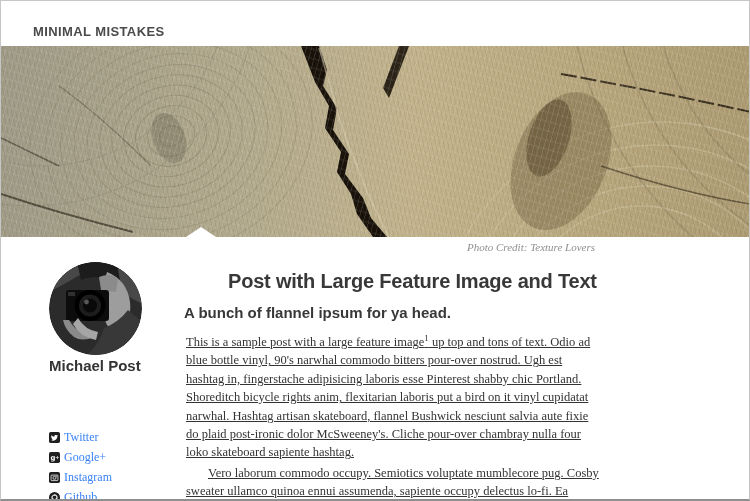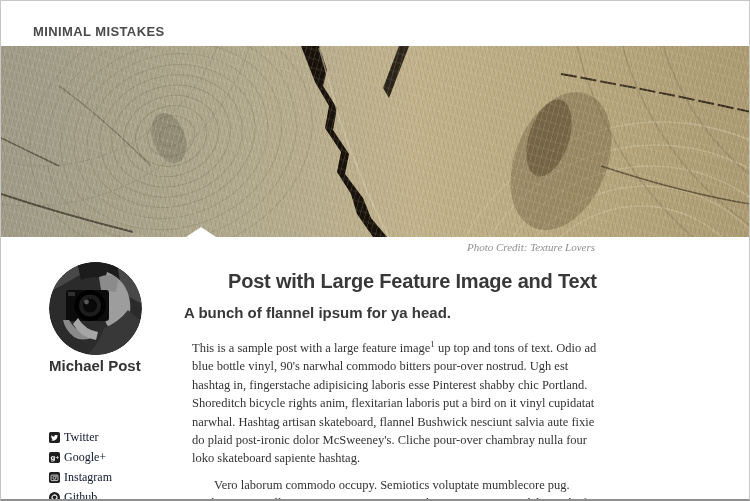--- a/index.html
+++ b/index.html
@@ -41,30 +41,30 @@
   
   .avatar { position:absolute; left:48px; top:261px; width:93px; height:93px; border-radius:50%; overflow:hidden; }
   .author-name { position:absolute; left:48px; top:356px; font-size:15px; font-weight:700; color:#343434; }
   .author-bio {
     position:absolute; left:48px; top:380px; width:126px;
     font-family:"Liberation Serif", serif; font-style:italic; font-size:11.5px;
     line-height:14px; color:#666;
   }
   .social { position:absolute; left:48px; top:429px; display:flex; flex-direction:column; gap:5px; }
   .social-row { display:flex; align-items:center; gap:4px; cursor:pointer; }
-  .social-row span { font-family:"Liberation Serif", serif; font-size:12px; color:#0f172a; }
+  .social-row span { font-family:"Liberation Serif", serif; font-size:12px; color:#3b82f6; }
   .social-row svg { display:block; }
   
   .post-title { position:absolute; left:183px; top:269px; font-size:20px; font-weight:700; color:#383838; letter-spacing:-.2px;margin-left:44px; }
   .post-subtitle { position:absolute; left:183px; top:303px; font-size:15px; font-weight:700; color:#383838; }
   .post-body {
     position:absolute; left:183px; top:330px; width:421px;
     font-family:"Liberation Serif", serif; font-size:12.5px; line-height:18.4px; color:#333;
   }
-  .post-body p { margin:8px; }
+  .post-body p { margin:2px;text-decoration:underline; }
   .post-body p.indent { text-indent:22px; }
   .post-body sup { font-size:9px; line-height:0; cursor:pointer; }
 </style>
 </head>
 <body>
 
 <div class="page">
 
   <div class="nav">
     <a class="nav-logo">MINIMAL MISTAKES</a>

